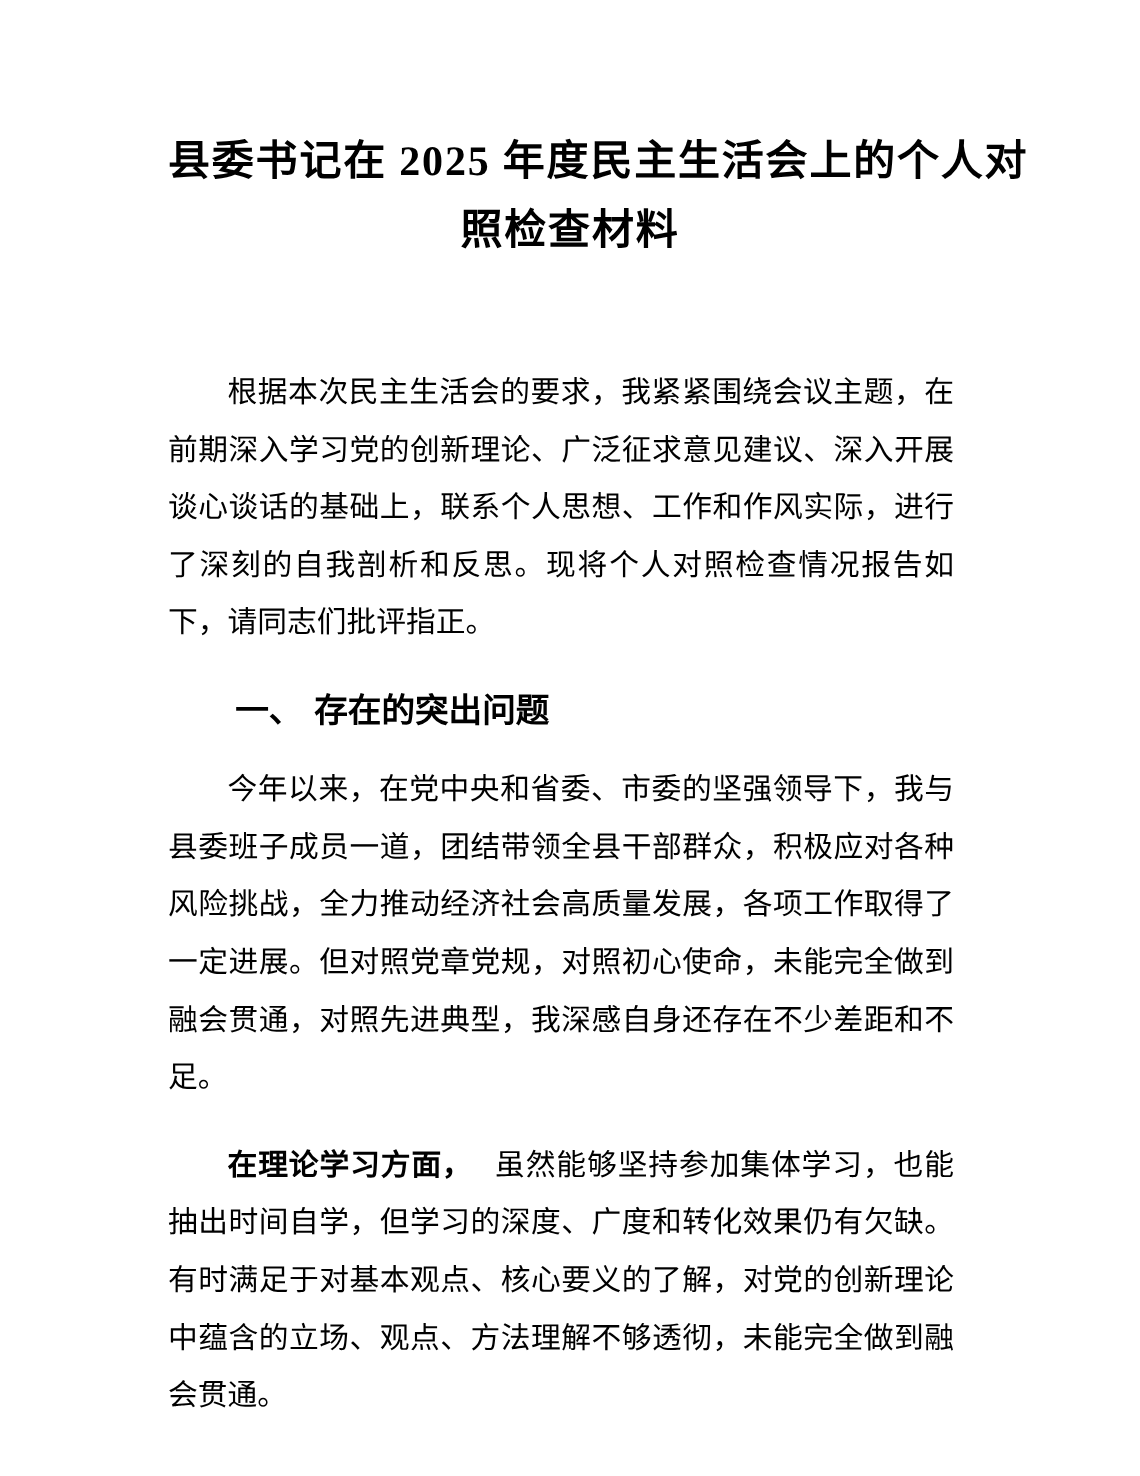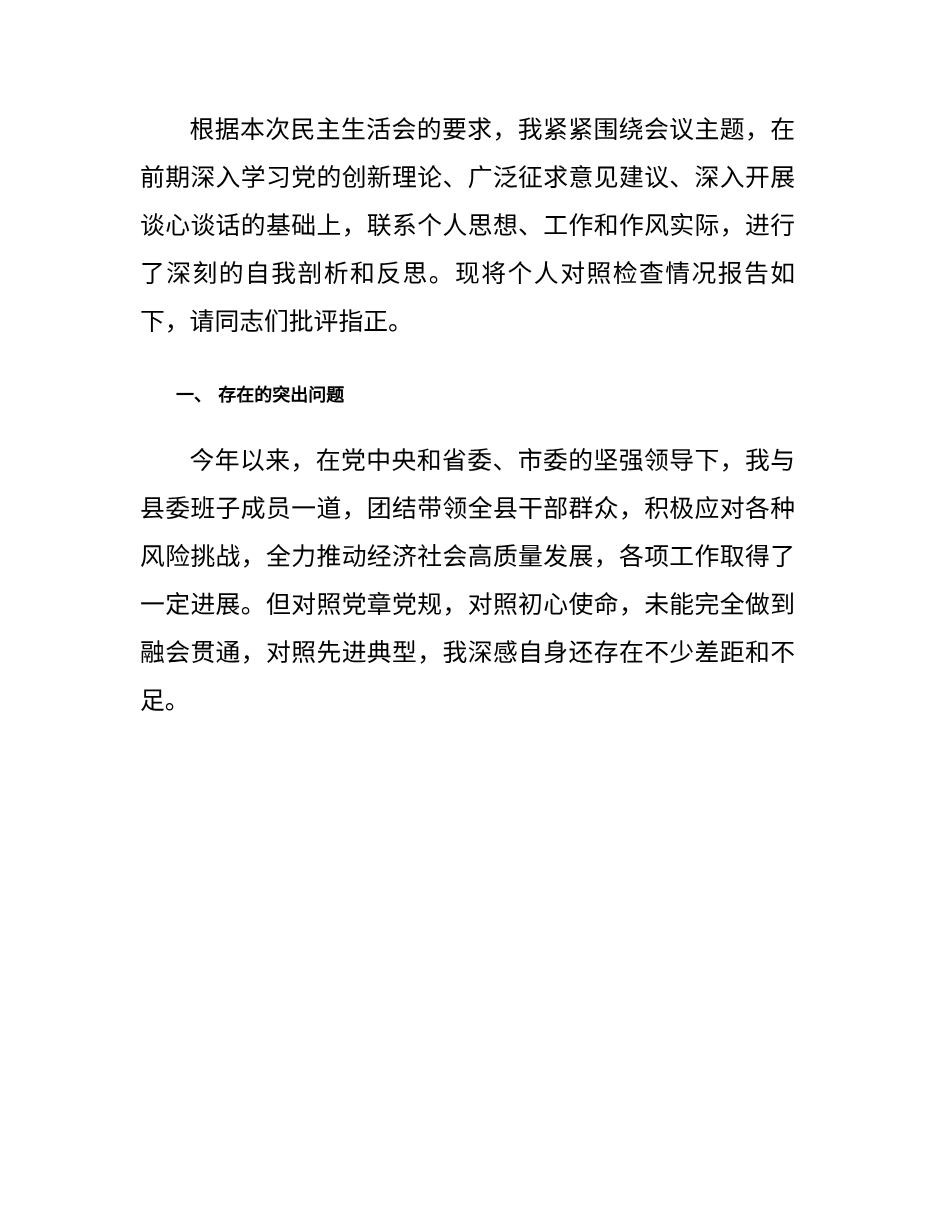--- a/index.html
+++ b/index.html
@@ -35,43 +35,50 @@
   p.body-para {
     font-size: 24.8px;
     line-height: 48px;
     letter-spacing: 0;
     text-align: justify;
     text-indent: 2em;
     margin: 0 15px 25px 0;
   }
   h2.section-heading {
     font-family: "Liberation Sans", sans-serif;
-    font-size: 18px;
+    font-size: 28px;
     font-weight: bold;
     line-height: 48px;
     text-indent: 2em;
     margin: 0 0 18px 0;
   }
   h2.section-heading .sec-num {
     margin-right: 0.35em;
   }
   .lead-bold {
     font-family: "Liberation Sans", sans-serif;
     font-weight: bold;
     margin-right: 0.75em;
   }
 </style>
 </head>
 <body>
 
 <div class="page">
 
+  <h1 class="doc-title">
+    <span class="title-line">县委书记在 2025 年度民主生活会上的个人对</span>
+    <span class="title-line">照检查材料</span>
+  </h1>
 
   <p class="body-para">根据本次民主生活会的要求，我紧紧围绕会议主题，在前期深入学习党的创新理论、广泛征求意见建议、深入开展谈心谈话的基础上，联系个人思想、工作和作风实际，进行了深刻的自我剖析和反思。现将个人对照检查情况报告如下，请同志们批评指正。</p>
 
   <h2 class="section-heading">
     <span class="sec-num">一、</span><span>存在的突出问题</span>
   </h2>
 
   <p class="body-para">今年以来，在党中央和省委、市委的坚强领导下，我与县委班子成员一道，团结带领全县干部群众，积极应对各种风险挑战，全力推动经济社会高质量发展，各项工作取得了一定进展。但对照党章党规，对照初心使命，未能完全做到融会贯通，对照先进典型，我深感自身还存在不少差距和不足。</p>
 
+  <p class="body-para">
+    <span class="lead-bold">在理论学习方面，</span><span>虽然能够坚持参加集体学习，也能抽出时间自学，但学习的深度、广度和转化效果仍有欠缺。有时满足于对基本观点、核心要义的了解，对党的创新理论中蕴含的立场、观点、方法理解不够透彻，未能完全做到融会贯通。</span>
+  </p>
 
 </div>
 
 </body></html>

